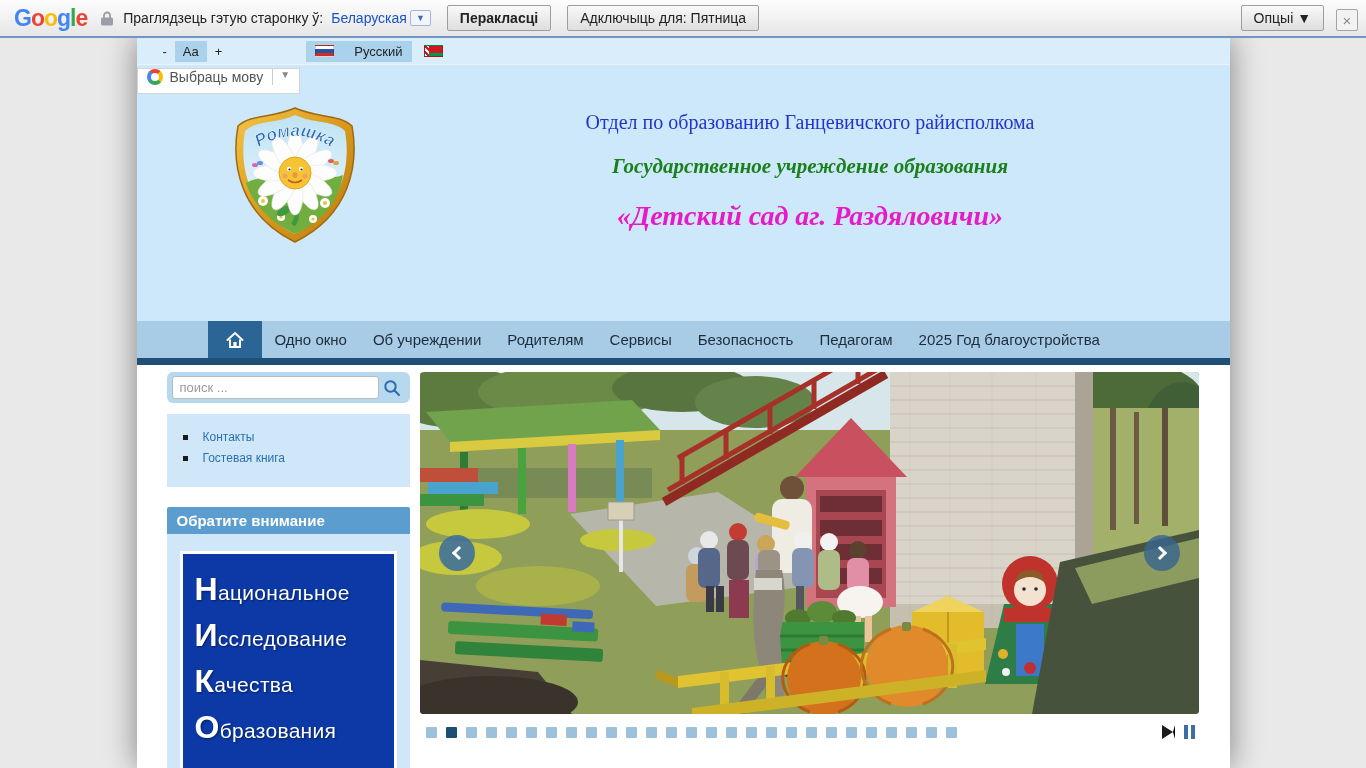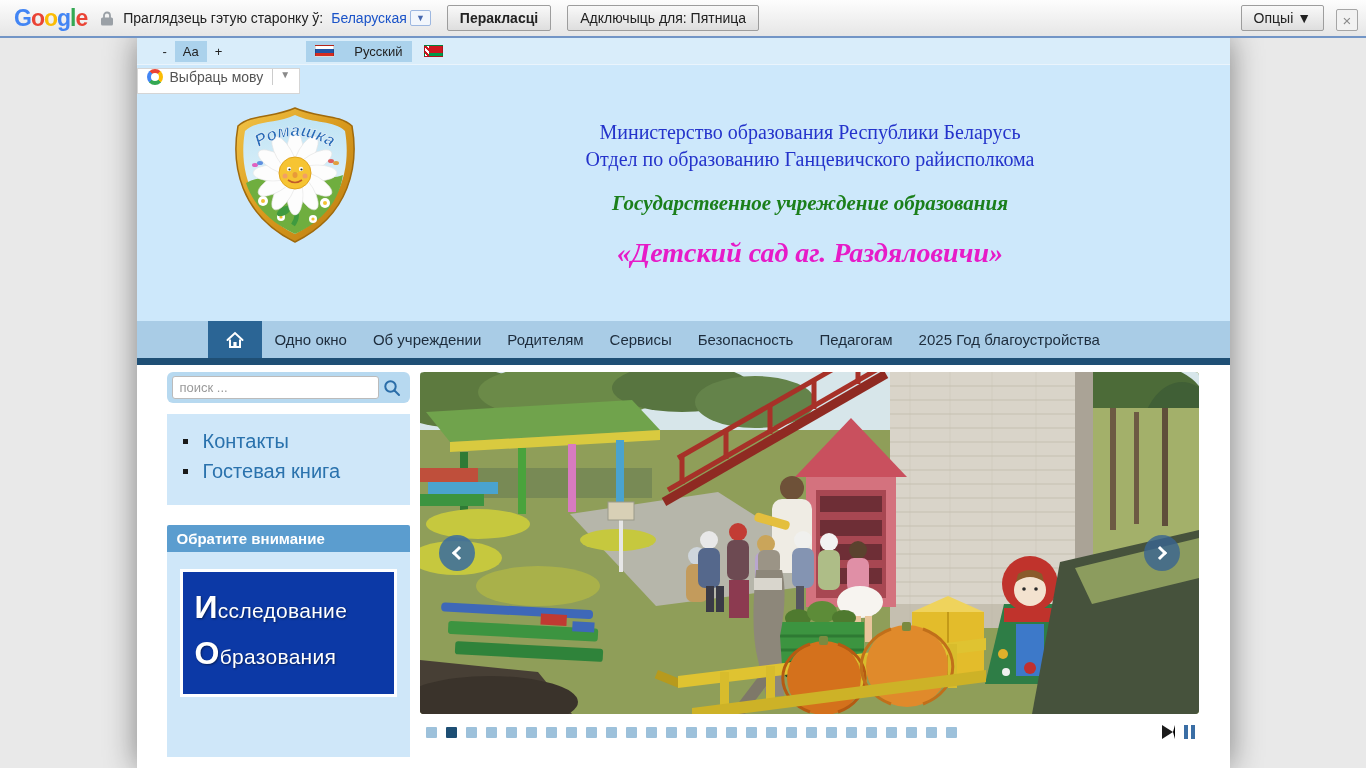--- a/index.html
+++ b/index.html
@@ -88,21 +88,21 @@
   .search button{width:26px;height:23px;background:transparent;border:none;cursor:pointer;
     display:flex;align-items:center;justify-content:center}
   .box{margin-top:11px}
   .box + .box{margin-top:20px}
   .box-header{background:var(--box_header);color:#fff;font-size:15px;font-weight:bold;
     padding:5px 10px;border-radius:2px 2px 0 0}
   .box-body{background:var(--box_body);padding:9px 6px 15px}
   .box-body ul{list-style:none}
   .box-body li{display:flex;align-items:center;margin:7px 0 7px 10px}
   .bullet{width:5px;height:5px;background:#1a1a1a;margin-right:15px;flex:none}
-  .box-body a.sb-link{color:var(--accent_link);font-size:20px;text-decoration:none;cursor:pointer}
+  .box-body a.sb-link{color:var(--accent_link);font-size:12px;text-decoration:none;cursor:pointer}
   .attention-body{padding:17px 12px 60px}
   .niko{display:block;width:217px;margin:0 auto;background:var(--banner_blue);
     border:3px solid #fff;padding:14px 4px 16px 12px;text-decoration:none;cursor:pointer}
   .niko-line{color:#fff;font-size:21px;line-height:42px;white-space:nowrap;
     text-shadow:1px 1px 2px rgba(0,0,0,.45);letter-spacing:.3px}
   .niko-initial{font-size:32px;font-weight:bold}
 
   
   .carousel{margin-left:10px;width:779px;position:relative}
   .photo{width:779px;height:342px;display:block;border-radius:4px;background:#8f9e59}
@@ -219,21 +219,20 @@
         </g>
         <ellipse cx="26" cy="60" rx="3" ry="2" fill="#e060c0"></ellipse>
           <ellipse cx="31" cy="58" rx="3" ry="2" fill="#6090e0"></ellipse>
         <ellipse cx="102" cy="56" rx="3" ry="2" fill="#e06060"></ellipse>
           <ellipse cx="107" cy="58" rx="3" ry="2" fill="#e0a040"></ellipse>
         <text font-family="Liberation Sans, sans-serif" font-size="17" font-weight="bold" font-style="italic" fill="#2a6db8" stroke="#ffffff" stroke-width=".5">
           <textPath href="#arc" startOffset="50%" text-anchor="middle">Ромашка</textPath>
         </text>
       </svg>
       <div class="titles">
-        <div class="t1">Министерство образования Республики Беларусь</div>
         <div class="t2">Отдел по образованию Ганцевичского райисполкома</div>
         <div class="t3">Государственное учреждение образования</div>
         <div class="t4">«Детский сад аг. Раздяловичи»</div>
       </div>
     </div>
   </div>
 
   <div class="nav">
     <a class="nav-home">
       <svg width="20" height="20" viewBox="0 0 20 20">
@@ -278,21 +277,23 @@
                 <a class="sb-link">Гостевая книга</a>
               </li>
             </ul>
         </div>
       </section>
 
       <section class="box">
         <div class="box-header">Обратите внимание</div>
         <div class="box-body attention-body">
           <a class="niko">
+              <div class="niko-line"><span class="niko-initial">Н</span>ациональное</div>
               <div class="niko-line"><span class="niko-initial">И</span>сследование</div>
+              <div class="niko-line"><span class="niko-initial">К</span>ачества</div>
               <div class="niko-line"><span class="niko-initial">О</span>бразования</div>
             </a>
         </div>
       </section>
     </aside>
 
     <div class="carousel">
       <svg class="photo" viewBox="0 0 779 342" preserveAspectRatio="none">
 
         <rect width="779" height="342" fill="#8f9e59"></rect>

